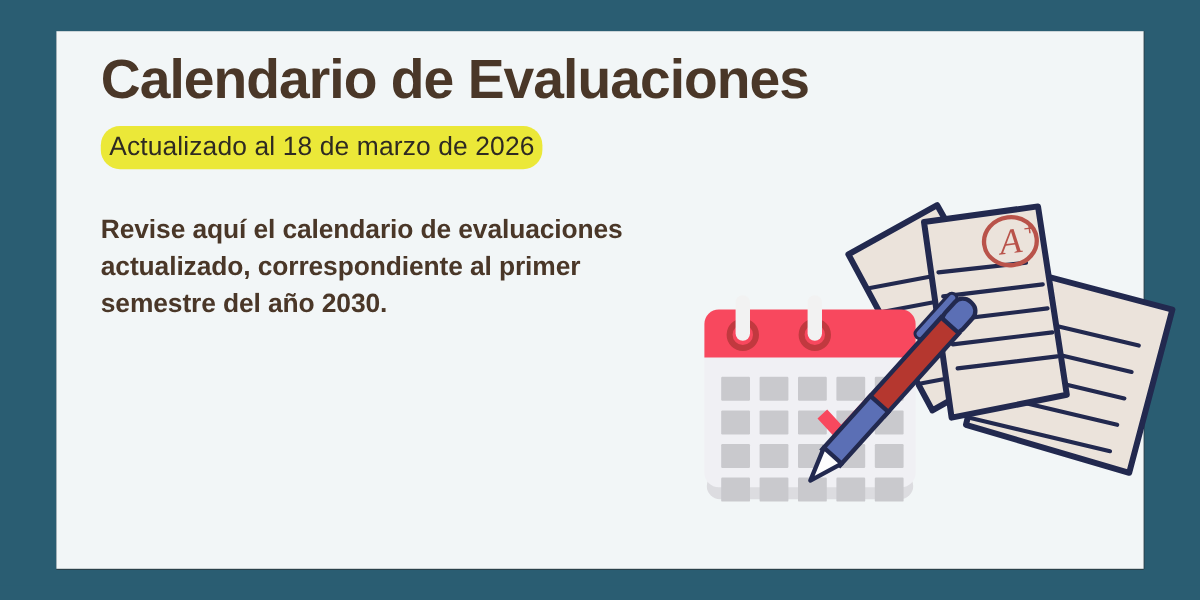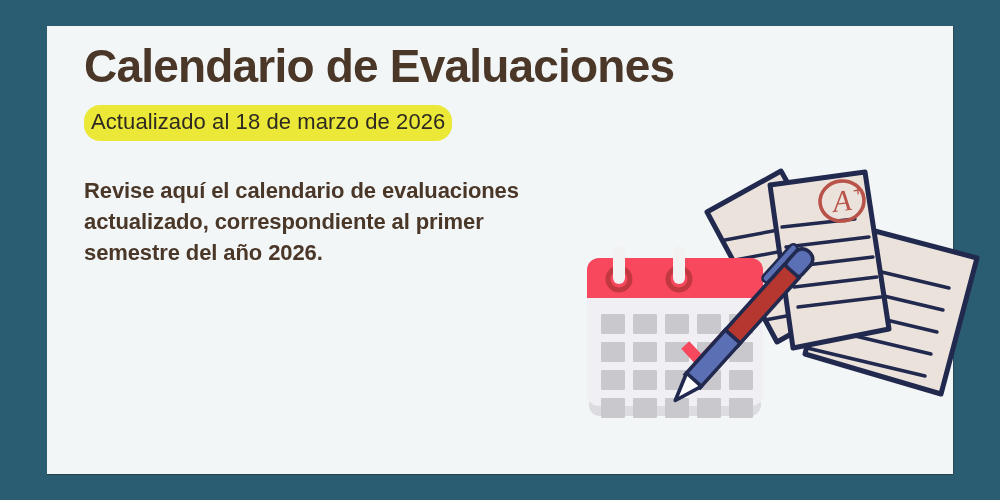--- a/index.html
+++ b/index.html
@@ -107,21 +107,21 @@
 
     <div id="text-block">
 
       <h1 id="title-main">Calendario de Evaluaciones</h1>
 
 
       <div id="updated-wrap">
         <span id="updated-badge">Actualizado al 18 de marzo de 2026</span>
       </div>
 
-      <p id="body-copy">Revise aquí el calendario de evaluaciones actualizado, correspondiente al primer semestre del año 2026.</p>
+      <p id="body-copy">Revise aquí el calendario de evaluaciones actualizado, correspondiente al primer semestre del año 2030.</p>
     </div>
 
     <div id="illustration">
       <svg width="420" height="310" viewBox="0 0 420 310" xmlns="http://www.w3.org/2000/svg">
 
         <g>
           <path d="M130 76 L204 35 L276 163 L200 206 Z" fill="#ebe3db" stroke="#22294f" stroke-width="5" stroke-linejoin="round"></path>
           <g stroke="#22294f" stroke-width="3.4" stroke-linecap="round">
             <line x1="148" y1="104" x2="212" y2="92"></line>
             <line x1="158" y1="124" x2="222" y2="112"></line>

